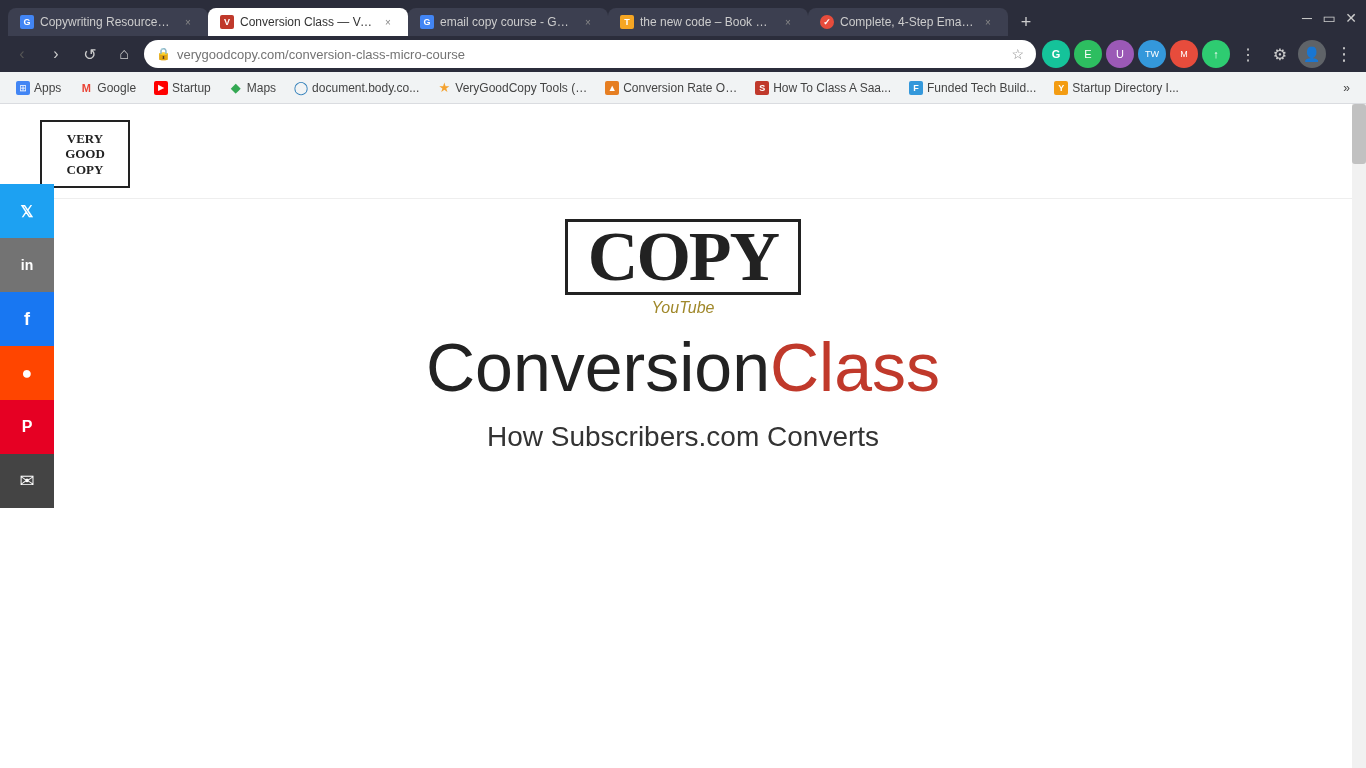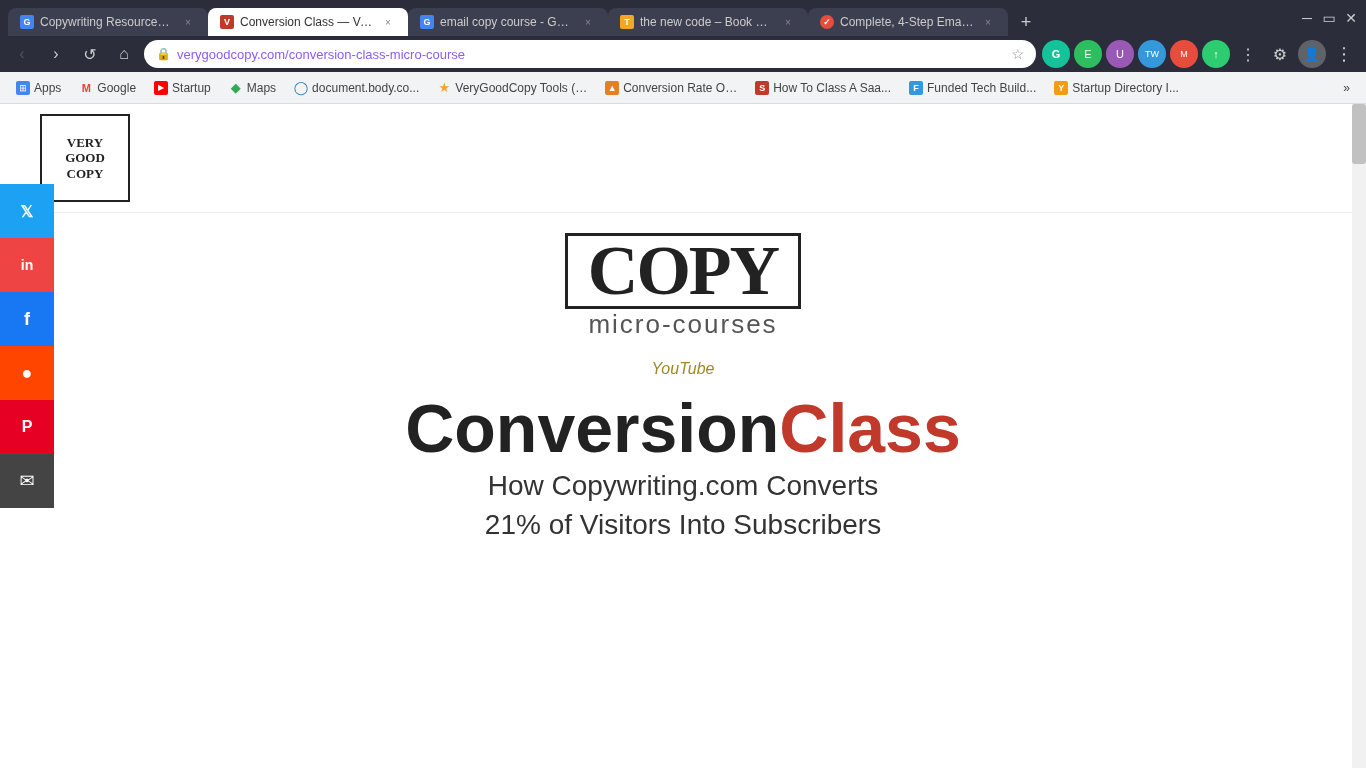--- a/index.html
+++ b/index.html
@@ -137,21 +137,21 @@
       display: flex;
       align-items: center;
       padding: 0 12px;
       gap: 6px;
       font-size: 13px;
       color: #333;
     }
 
     .url-lock { color: #555; font-size: 12px; }
 
-    .url-text { flex: 1; font-size: 13px; color: #8b5cf6; }
+    .url-text { flex: 1; font-size: 13px; color: #737373; }
 
     .url-star { color: #888; font-size: 14px; }
 
     .toolbar-icons {
       display: flex;
       align-items: center;
       gap: 4px;
     }
 
     .toolbar-icon {
@@ -236,21 +236,21 @@
       height: 54px;
       display: flex;
       align-items: center;
       justify-content: center;
       color: #fff;
       font-size: 20px;
       cursor: pointer;
     }
 
     .social-btn.twitter { background: #1da1f2; }
-    .social-btn.linkedin { background: #ef4444; }
+    .social-btn.linkedin { background: #737373; }
     .social-btn.facebook { background: #1877f2; }
     .social-btn.reddit { background: #ff4500; }
     .social-btn.pinterest { background: #e60023; }
     .social-btn.email { background: #444; }
 
     
     .site-content {
       flex: 1;
       display: flex;
       flex-direction: column;
@@ -262,27 +262,28 @@
       width: 100%;
       display: flex;
       align-items: center;
       padding: 10px 40px;
       border-bottom: 1px solid #eee;
       position: relative;
     }
 
     .site-logo {
       width: 90px;
-      height: 88px;
+      height: 68px;
       border: 2px solid #222;
       display: flex;
       align-items: center;
       justify-content: center;
       flex-direction: column;
       flex-shrink: 0;
+      margin-top: 6px;
     }
 
     .site-logo-text {
       font-size: 13px;
       font-weight: 900;
       color: #222;
       line-height: 1.2;
       text-align: center;
       font-family: Georgia, serif;
     }
@@ -354,23 +355,23 @@
 
     .presents-text {
       font-size: 16px;
       color: #a0882a;
       margin-bottom: 16px;
       font-style: italic;
     }
 
     .conversion-class-title {
       font-size: 68px;
-      font-weight: 700;
+      font-weight: 400;
       line-height: 1;
-      margin-bottom: 4px;
+      margin-bottom: 16px;
       font-family: Arial, sans-serif;
     }
 
     .conversion-class-title .black { color: #222; }
     .conversion-class-title .red { color: #c0392b; }
 
     .subtitle {
       font-size: 28px;
       color: #333;
       text-align: center;
@@ -559,32 +560,30 @@
       </div>
 
     </div>
 
     <div class="main-content">
 
       <div style="display:flex;flex-direction:column;align-items:center;margin-bottom:4px;">
         <div class="logo-partial" style="font-family:Georgia,serif;">
           <span>COPY</span>
         </div>
-        <div class="micro-courses-label">micro-courses</div>
       </div>
 
       <div class="presents-text">YouTube</div>
 
       <div class="conversion-class-title">
         <span class="black">Conversion</span><span class="red">Class</span>
       </div>
 
       <div class="subtitle">
-        <div>How Copywriting.com Converts</div>
-        <div>21% of Visitors Into Subscribers</div>
+        <div>How Subscribers.com Converts</div>
       </div>
 
     </div>
   </div>
 
   <div class="scrollbar">
     <div class="scrollbar-thumb"></div>
   </div>
 
 </div>

